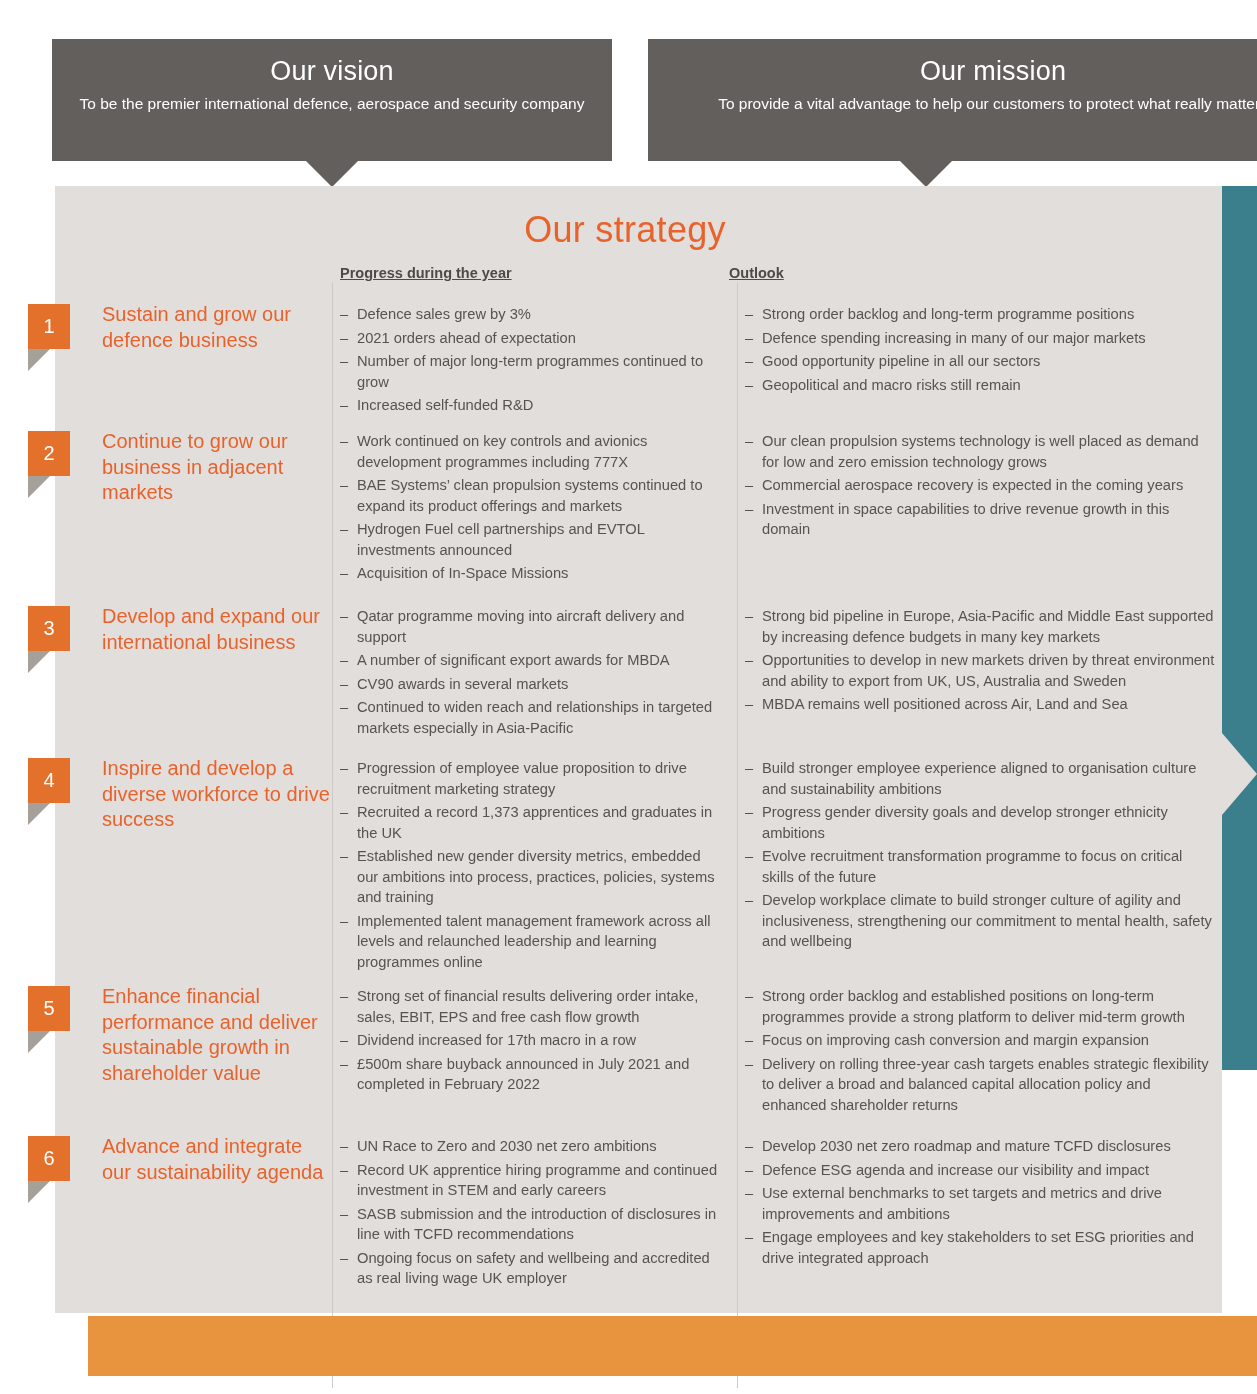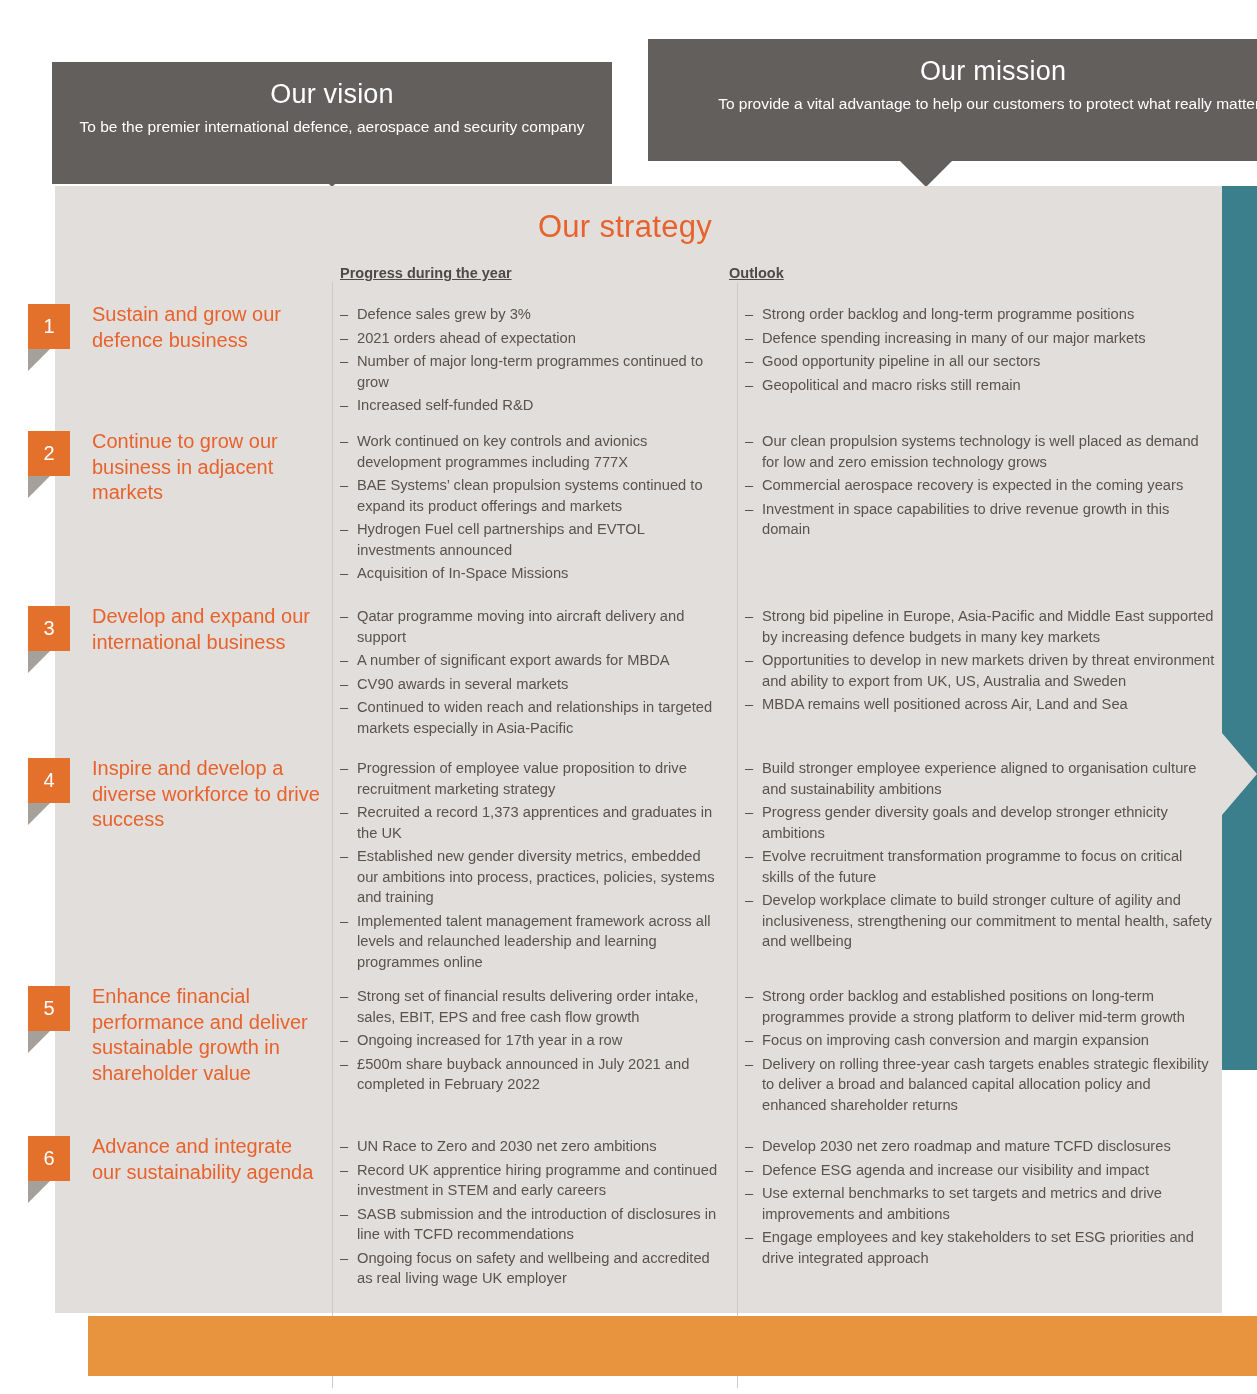--- a/index.html
+++ b/index.html
@@ -16,21 +16,21 @@
     padding-top:15px;
   }
   .banner .bsub{
     font-size:15.5px;line-height:20px;padding:6px 24px 14px 24px;font-weight:400;
   }
   .banner-tail{
     position:absolute;width:0;height:0;
     border-left:26px solid transparent;border-right:26px solid transparent;
     border-top:26px solid #635f5d;
   }
-  #banner-vision{left:52px;top:39px;width:560px;height:122px;margin-top:23px;}
+  #banner-vision{left:52px;top:39px;width:560px;height:122px;}
   #banner-mission{left:648px;top:39px;width:648px;height:122px;padding-left:21px;}
   #tail-vision{left:306px;top:161px;}
   #tail-mission{left:900px;top:161px;}
 
   
   #teal-bar{
     position:absolute;left:1222px;top:186px;width:35px;height:884px;
     background:#3b7f8c;
   }
   #teal-notch{
@@ -39,21 +39,21 @@
     border-left:35px solid #e2dedb;
   }
 
   
   #strategy-panel{
     position:absolute;left:55px;top:186px;width:1167px;height:1127px;
     background:#e2dedb;
   }
   #strategy-title{
     position:absolute;left:0;top:23px;width:1140px;text-align:center;
-    color:#e8622c;font-size:31px;font-weight:400;letter-spacing:.3px;
+    color:#e8622c;font-size:36px;font-weight:400;letter-spacing:.3px;
   }
   .col-head{
     position:absolute;font-size:14.5px;font-weight:bold;color:#4d4a48;text-decoration:underline;
   }
   #head-progress{left:285px;top:79px;}
   #head-outlook{left:674px;top:79px;}
 
   
   .vline{position:absolute;width:1px;background:#cfcac6;top:96px;height:1106px;}
   #vline-1{left:277px;}
@@ -64,21 +64,21 @@
   .badge{
     position:absolute;left:-27px;top:0;width:42px;height:45px;
     background:#e3702b;color:#ffffff;font-size:20px;line-height:45px;
     text-align:center;font-weight:400;
   }
   .badge-shadow{
     position:absolute;left:-27px;top:45px;width:0;height:0;
     border-left:22px solid #a6a09b;border-bottom:22px solid transparent;
   }
   .goal{
-    position:absolute;left:37px;top:-2px;width:230px;
+    position:absolute;left:47px;top:-2px;width:230px;
     color:#e8622c;font-size:20px;line-height:25.5px;font-weight:400;
   }
   .bullets{
     position:absolute;font-size:14.7px;line-height:20.5px;color:#58534f;
   }
   .bullets.progress{left:285px;width:385px;}
   .bullets.outlook{left:690px;width:470px;}
   .bul{position:relative;padding-left:17px;margin-bottom:3px;}
   .bul .dash{position:absolute;left:0;top:0;}
 
@@ -181,21 +181,21 @@
           <div class="bul"><span class="dash">–</span><span>Evolve recruitment transformation programme to focus on critical skills of the future</span></div>
           <div class="bul"><span class="dash">–</span><span>Develop workplace climate to build stronger culture of agility and inclusiveness, strengthening our commitment to mental health, safety and wellbeing</span></div>
         </div>
       </div>
       <div class="row" style="top: 800px;">
         <div class="badge">5</div>
         <div class="badge-shadow"></div>
         <div class="goal">Enhance financial performance and deliver sustainable growth in shareholder value</div>
         <div class="bullets progress" style="top: 0px;">
           <div class="bul"><span class="dash">–</span><span>Strong set of financial results delivering order intake, sales, EBIT, EPS and free cash flow growth</span></div>
-          <div class="bul"><span class="dash">–</span><span>Ongoing increased for 17th year in a row</span></div>
+          <div class="bul"><span class="dash">–</span><span>Dividend increased for 17th macro in a row</span></div>
           <div class="bul"><span class="dash">–</span><span>£500m share buyback announced in July 2021 and completed in February 2022</span></div>
         </div>
         <div class="bullets outlook" style="top: 0px;">
           <div class="bul"><span class="dash">–</span><span>Strong order backlog and established positions on long-term programmes provide a strong platform to deliver mid-term growth</span></div>
           <div class="bul"><span class="dash">–</span><span>Focus on improving cash conversion and margin expansion</span></div>
           <div class="bul"><span class="dash">–</span><span>Delivery on rolling three-year cash targets enables strategic flexibility to deliver a broad and balanced capital allocation policy and enhanced shareholder returns</span></div>
         </div>
       </div>
       <div class="row" style="top: 950px;">
         <div class="badge">6</div>

